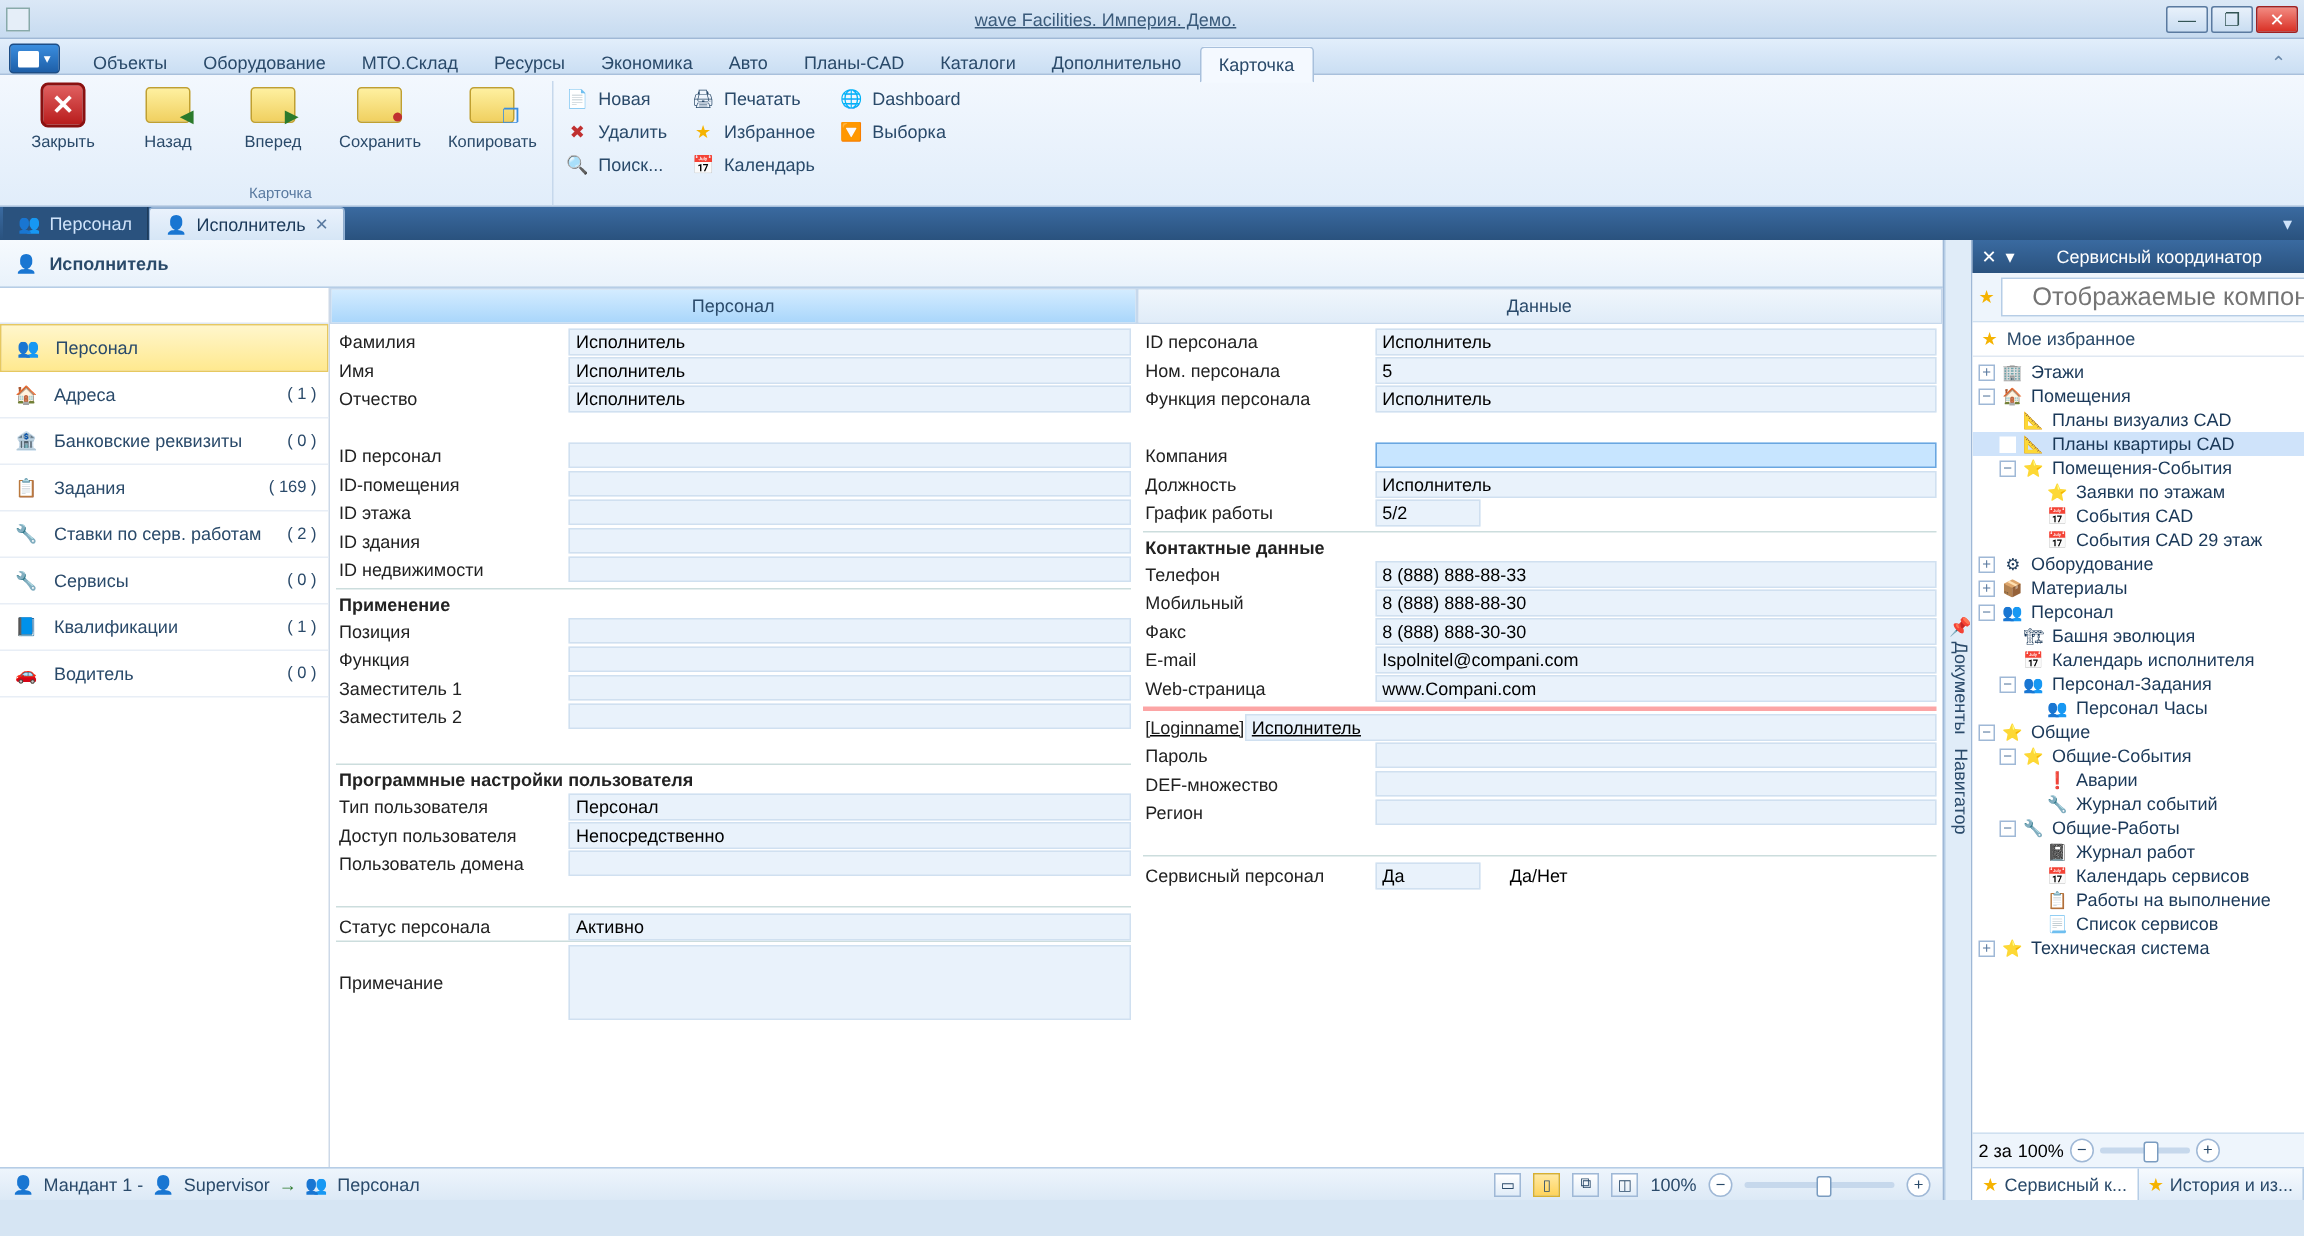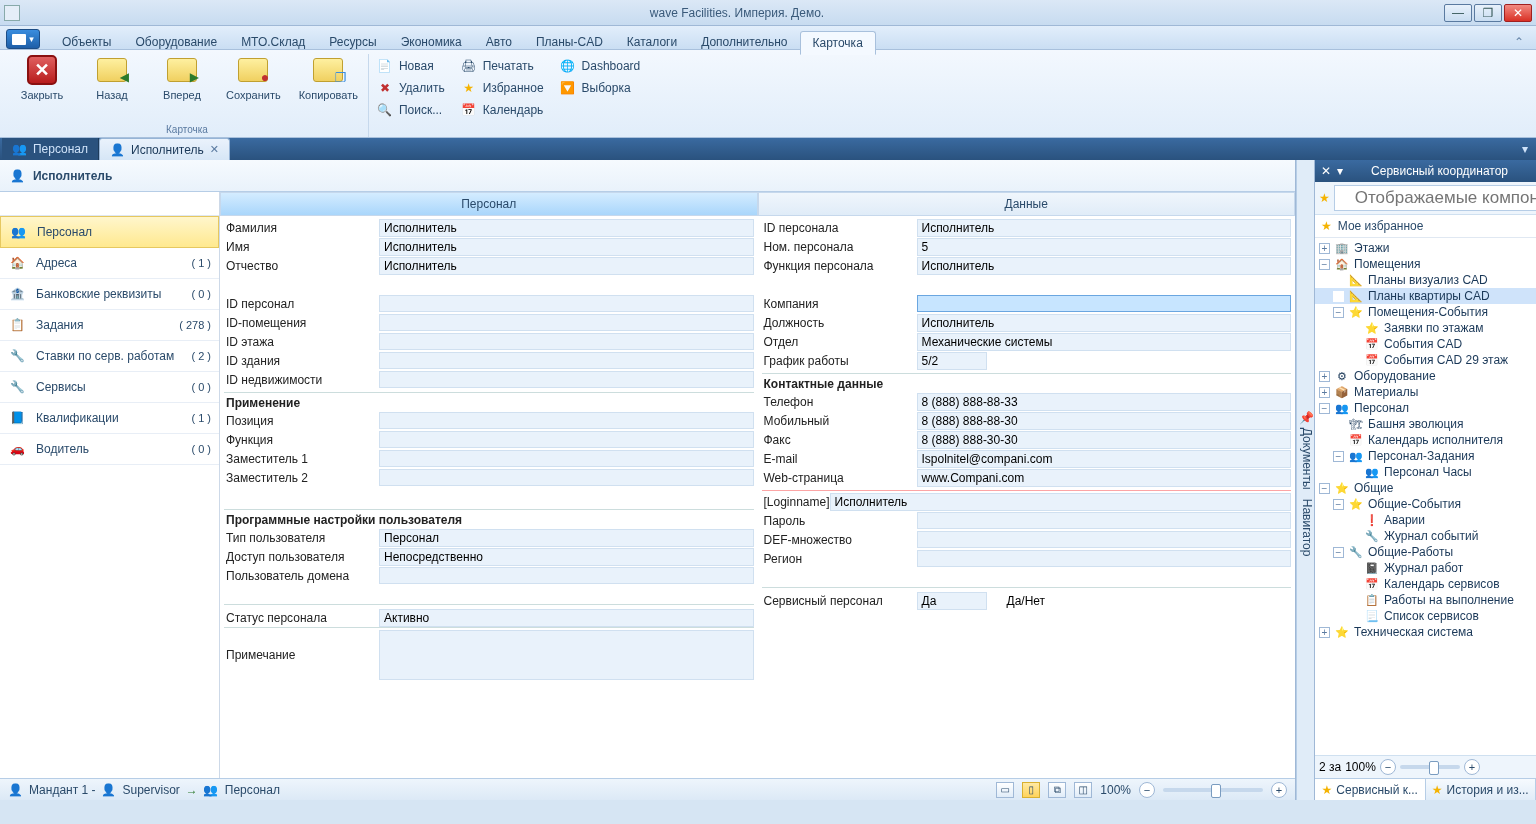--- a/index.html
+++ b/index.html
@@ -1,21 +1,21 @@
 <!DOCTYPE html>
 <html><head>
 <meta charset="utf-8">
 <style>
 * { box-sizing: border-box; margin: 0; padding: 0; font-family: "Segoe UI", Tahoma, sans-serif; font-size: 12px; }
 html, body { width: 1536px; height: 824px; overflow: hidden; background: #d6e5f3; }
 
 
 .titlebar { height: 26px; background: linear-gradient(#dbe8f6,#c7dbf0); display:flex; align-items:center; padding:0 4px; border-bottom:1px solid #9fb8d6; }
 .titlebar .app-icon { width:16px; height:16px; background:#e5eef8; border:1px solid #8aa; margin-right:10px; }
-.titlebar .title { flex:1; text-align:center; color:#3a5a7a; font-size:12px; }
+.titlebar .title { flex:1; text-align:center; color:#3a5a7a; font-size:12px;text-decoration:underline; }
 .winbtns { display:flex; gap:2px; }
 .winbtn { width:28px; height:18px; border:1px solid #5a7aa0; background:linear-gradient(#e8f1fb,#c9ddf1); border-radius:2px; display:flex; align-items:center; justify-content:center; color:#355; }
 .winbtn.close { background:linear-gradient(#f28b82,#d93025); color:#fff; border-color:#a02020; }
 
 
 .menurow { height:24px; background:linear-gradient(#e2eefb,#cadef3); display:flex; align-items:flex-end; padding:0 6px; border-bottom:1px solid #a8c0dc; }
 .app-button { width:34px; height:20px; background:linear-gradient(#3a8dde,#1e5fa8); border:1px solid #1c4d86; border-radius:3px; margin-right:10px; display:flex; align-items:center; justify-content:center; }
 .app-button::after { content:"▾"; color:#fff; font-size:9px; margin-left:3px;}
 .app-button .glyph { width:14px; height:11px; background:#fff; border-radius:1px; }
 .menutab { padding:4px 12px; color:#2a4a6a; cursor:default;margin-top:48px; }
@@ -250,21 +250,21 @@
               <span class="cnt">( 1 )</span>
             </div>
             <div class="navitem">
               <span class="navico">🏦</span>
               <span>Банковские реквизиты</span>
               <span class="cnt">( 0 )</span>
             </div>
             <div class="navitem">
               <span class="navico">📋</span>
               <span>Задания</span>
-              <span class="cnt">( 278 )</span>
+              <span class="cnt">( 169 )</span>
             </div>
             <div class="navitem">
               <span class="navico">🔧</span>
               <span>Ставки по серв. работам</span>
               <span class="cnt">( 2 )</span>
             </div>
             <div class="navitem">
               <span class="navico">🔧</span>
               <span>Сервисы</span>
               <span class="cnt">( 0 )</span>
@@ -384,24 +384,20 @@
             <div class="frow spacer"></div>
             <div class="frow">
                 <div class="lab">Компания</div>
                 <div class="val selected"></div>
               </div>
             <div class="frow">
                 <div class="lab">Должность</div>
                 <div class="val">Исполнитель</div>
               </div>
             <div class="frow">
-                <div class="lab">Отдел</div>
-                <div class="val">Механические системы</div>
-              </div>
-            <div class="frow">
                 <div class="lab">График работы</div>
                 <div class="val narrow">5/2</div>
               </div>
             <div class="frow section">
                 <div class="lab">Контактные данные</div>
               </div>
             <div class="frow">
                 <div class="lab">Телефон</div>
                 <div class="val">8 (888) 888-88-33</div>
               </div>
@@ -414,21 +410,21 @@
                 <div class="val">8 (888) 888-30-30</div>
               </div>
             <div class="frow">
                 <div class="lab">E-mail</div>
                 <div class="val">Ispolnitel@compani.com</div>
               </div>
             <div class="frow">
                 <div class="lab">Web-страница</div>
                 <div class="val">www.Compani.com</div>
               </div>
-            <div class="frow section" style="border-top:1px solid #fca5a5;">
+            <div class="frow section" style="border-top:3px solid #fca5a5;text-decoration:underline;">
                 <div class="lab" style="font-weight:normal">[Loginname]</div>
                 <div class="val" style="font-weight:normal">Исполнитель</div>
               </div>
             <div class="frow">
                 <div class="lab">Пароль</div>
                 <div class="val"></div>
               </div>
             <div class="frow">
                 <div class="lab">DEF-множество</div>
                 <div class="val"></div>

